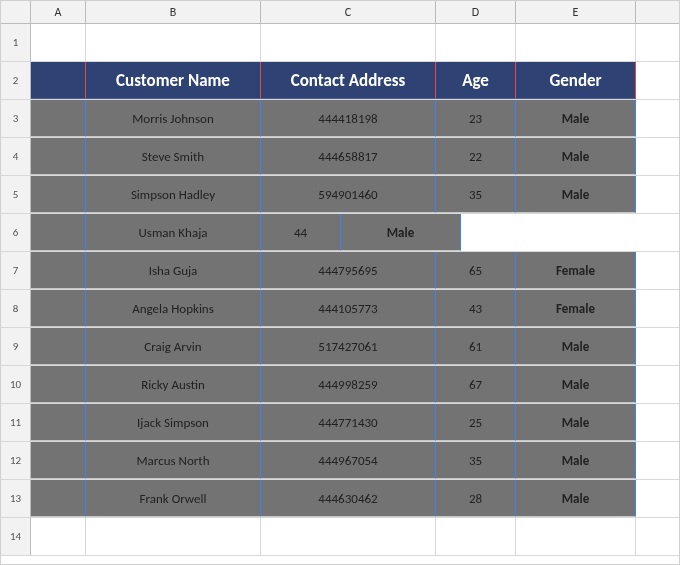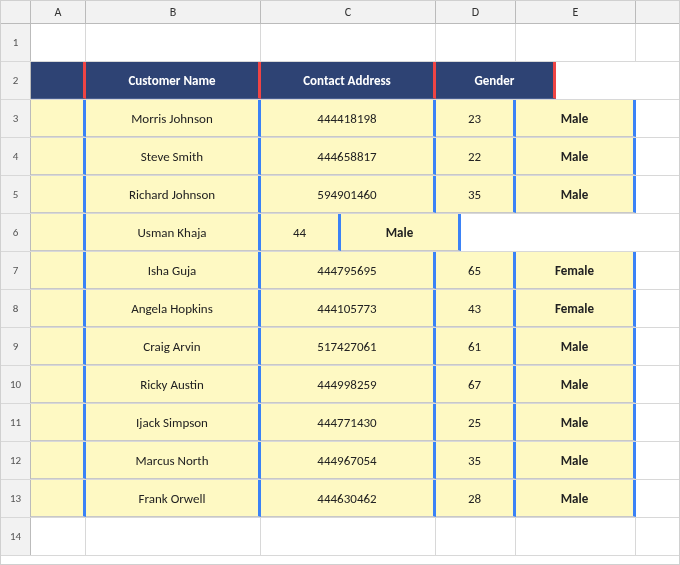--- a/index.html
+++ b/index.html
@@ -96,29 +96,29 @@
     .cell-b { width: 175px; min-width: 175px; }
     .cell-c { width: 175px; min-width: 175px; }
     .cell-d { width: 80px; min-width: 80px; }
     .cell-e { width: 120px; min-width: 120px; font-weight: bold; }
 
     
     .header-row .cell {
       background: #2e4374;
       color: #ffffff;
       font-weight: bold;
-      font-size: 13px;
-      border-right: 3px solid #ef4444;
+      font-size: 17px;
+      border-right: 1px solid #ef4444;
       border-bottom: 1px solid #4a5f90;
     }
 
     
     .data-row .cell {
-      background: #fef9c3;
-      border-right: 3px solid #3b82f6;
+      background: #737373;
+      border-right: 1px solid #3b82f6;
       border-bottom: 1px solid #c8c8c8;
     }
 
     
     .row { min-height: 38px; }
 
     .empty-row .cell {
       background: #ffffff;
     }
   </style>
@@ -145,20 +145,21 @@
       <div class="cell cell-c"></div>
       <div class="cell cell-d"></div>
       <div class="cell cell-e"></div>
     </div>
 
     <div class="row header-row">
       <div class="row-number">2</div>
       <div class="cell cell-a"></div>
       <div class="cell cell-b">Customer Name</div>
       <div class="cell cell-c">Contact Address</div>
+      <div class="cell cell-d">Age</div>
       <div class="cell cell-e">Gender</div>
     </div>
 
     <div id="data-rows-container">
         <div class="row data-row">
       <div class="row-number">3</div>
       <div class="cell cell-a"></div>
       <div class="cell cell-b">Morris Johnson</div>
       <div class="cell cell-c">444418198</div>
       <div class="cell cell-d">23</div>
@@ -168,21 +169,21 @@
       <div class="row-number">4</div>
       <div class="cell cell-a"></div>
       <div class="cell cell-b">Steve Smith</div>
       <div class="cell cell-c">444658817</div>
       <div class="cell cell-d">22</div>
       <div class="cell cell-e">Male</div>
     </div>
         <div class="row data-row">
       <div class="row-number">5</div>
       <div class="cell cell-a"></div>
-      <div class="cell cell-b">Richard Johnson</div>
+      <div class="cell cell-b">Simpson Hadley</div>
       <div class="cell cell-c">594901460</div>
       <div class="cell cell-d">35</div>
       <div class="cell cell-e">Male</div>
     </div>
         <div class="row data-row">
       <div class="row-number">6</div>
       <div class="cell cell-a"></div>
       <div class="cell cell-b">Usman Khaja</div>
       <div class="cell cell-d">44</div>
       <div class="cell cell-e">Male</div>

